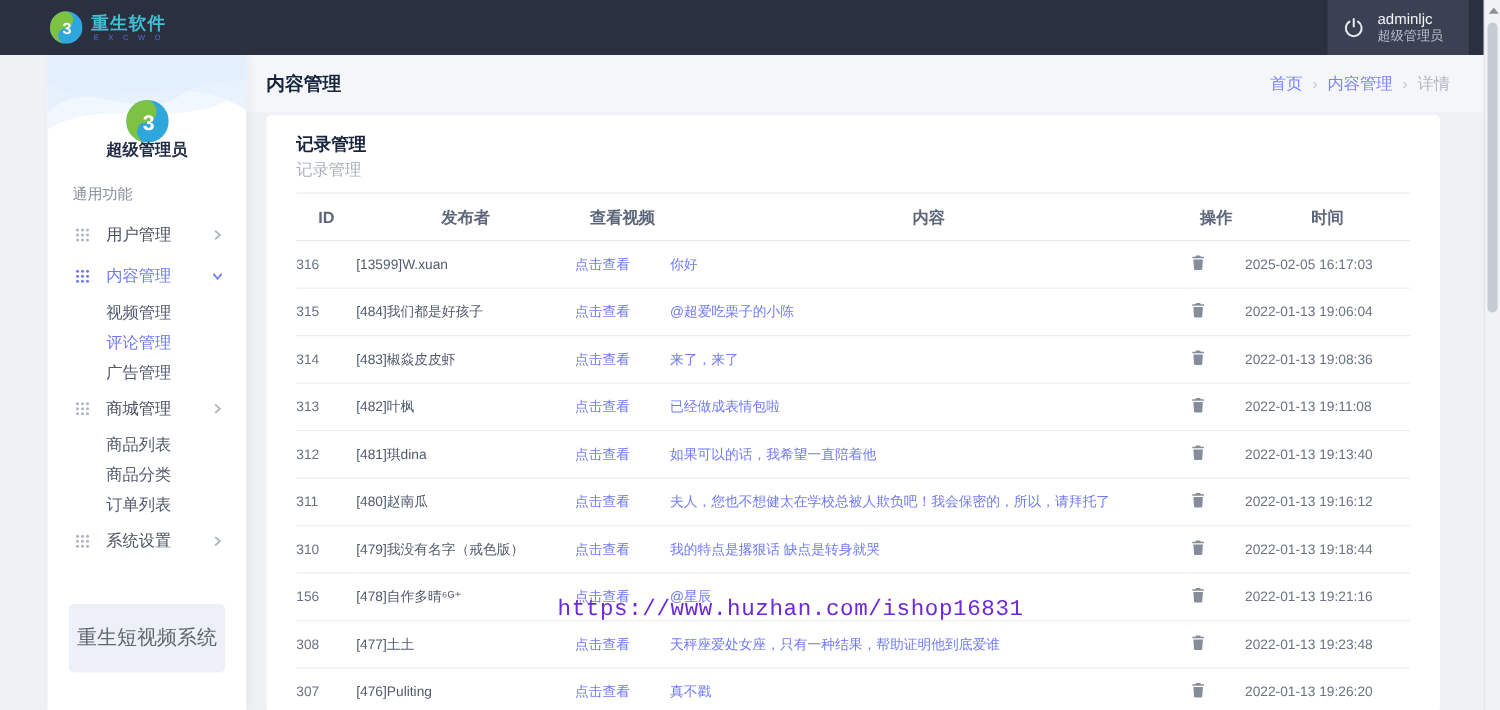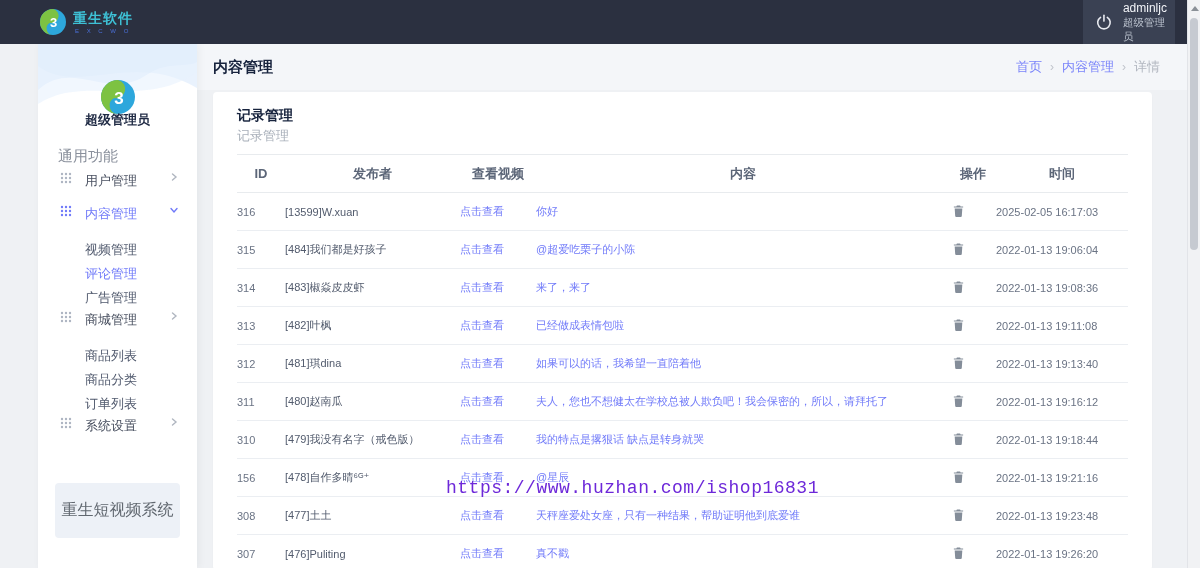--- a/index.html
+++ b/index.html
@@ -6,39 +6,39 @@
   body { font-family:"Liberation Sans","DejaVu Sans",sans-serif; }
   .page { position:relative; width:1200px; height:568px; overflow:hidden; background:#eff1f4; }
 
   
   .navbar { position:absolute; left:0; top:0; width:1200px; height:44px; background:#2b3040; z-index:30; display:flex; align-items:center; }
   .nav-logo { display:flex; align-items:center; margin-left:40px; }
   .logo-circle { width:26px; height:26px; display:block; }
   .logo-wordmark { margin-left:7px; display:flex; flex-direction:column; line-height:1; }
   .logo-title { font-size:14px; font-weight:bold; color:#3ec0d5; letter-spacing:1px; }
   .logo-sub { font-size:6px; color:#4a6fd8; letter-spacing:3px; margin-top:3px; margin-left:2px; }
-  .nav-user { position:absolute; right:25px; top:0; height:44px; width:92px; background:#3a4153; display:flex; align-items:center; padding-left:12px; }
+  .nav-user { position:absolute; right:25px; top:0; height:44px; width:113px; background:#3a4153; display:flex; align-items:center; padding-left:12px; }
   .power-wrap { width:18px; height:18px; }
   .nav-user-text { margin-left:10px; display:flex; flex-direction:column; line-height:1.25; }
   .nav-user-name { font-size:12px; color:#f2f4f8; }
   .nav-user-role { font-size:10.5px; color:#b9c0cc; }
 
   
   .scrollbar { position:absolute; right:0; top:0; width:13px; height:568px; background:#f1f2f4; border-left:1px solid #e2e4e8; z-index:40; }
   .sb-arrow { position:absolute; top:6px; left:3px; width:0; height:0; border-left:4px solid transparent; border-right:4px solid transparent; border-bottom:5px solid #8a9097; }
   .sb-thumb { position:absolute; top:18px; left:2px; width:8px; height:232px; background:#c6cad1; border-radius:4px; }
 
   
   .sidebar { position:absolute; left:38px; top:44px; width:159px; height:524px; background:#ffffff; box-shadow:2px 0 8px rgba(29,35,41,.05); z-index:20; }
   .side-waves { position:absolute; top:0; left:0; width:159px; height:96px; }
   .avatar { position:absolute; top:36px; left:50%; transform:translateX(-50%); width:34px; height:34px; }
   .profile-name { position:absolute; top:67px; left:0; width:100%; text-align:center; font-size:13px; font-weight:bold; color:#1f2a44; }
-  .section-label { position:absolute; top:103px; left:20px; font-size:15px; color:#8a909c; }
+  .section-label { position:absolute; top:103px; left:20px; font-size:12px; color:#8a909c; }
   .menu { position:absolute; top:127px; left:0; width:100%; }
-  .menu-item { height:32px; margin:1px 0; display:flex; align-items:flex-start; padding:0 18px 0 22px; cursor:pointer; color:#495060; font-size:13px; }
+  .menu-item { height:32px; margin:1px 0; display:flex; align-items:center; padding:0 18px 0 22px; cursor:pointer; color:#495060; font-size:13px; }
   .menu-item .mi-icon { width:12px; height:12px; color:#aeb5c2; flex:none; }
   .menu-item .mi-label { flex:1; margin-left:13px; }
   .menu-item .mi-caret { width:10px; height:10px; color:#b0b6c0; flex:none; }
   .menu-item.active { color:#707af9; }
   .menu-item.active .mi-icon, .menu-item.active .mi-caret { color:#707af9; }
   .submenu-item { height:24px; display:flex; align-items:center; padding-left:47px; font-size:13px; color:#515a6e; cursor:pointer; }
   .submenu-item.active { color:#707af9; }
   .side-footer { position:absolute; left:17px; bottom:30px; width:125px; height:55px; background:#edf1f7; border-radius:4px; display:flex; align-items:center; justify-content:center; font-size:16px; color:#60676f; }
 
   

